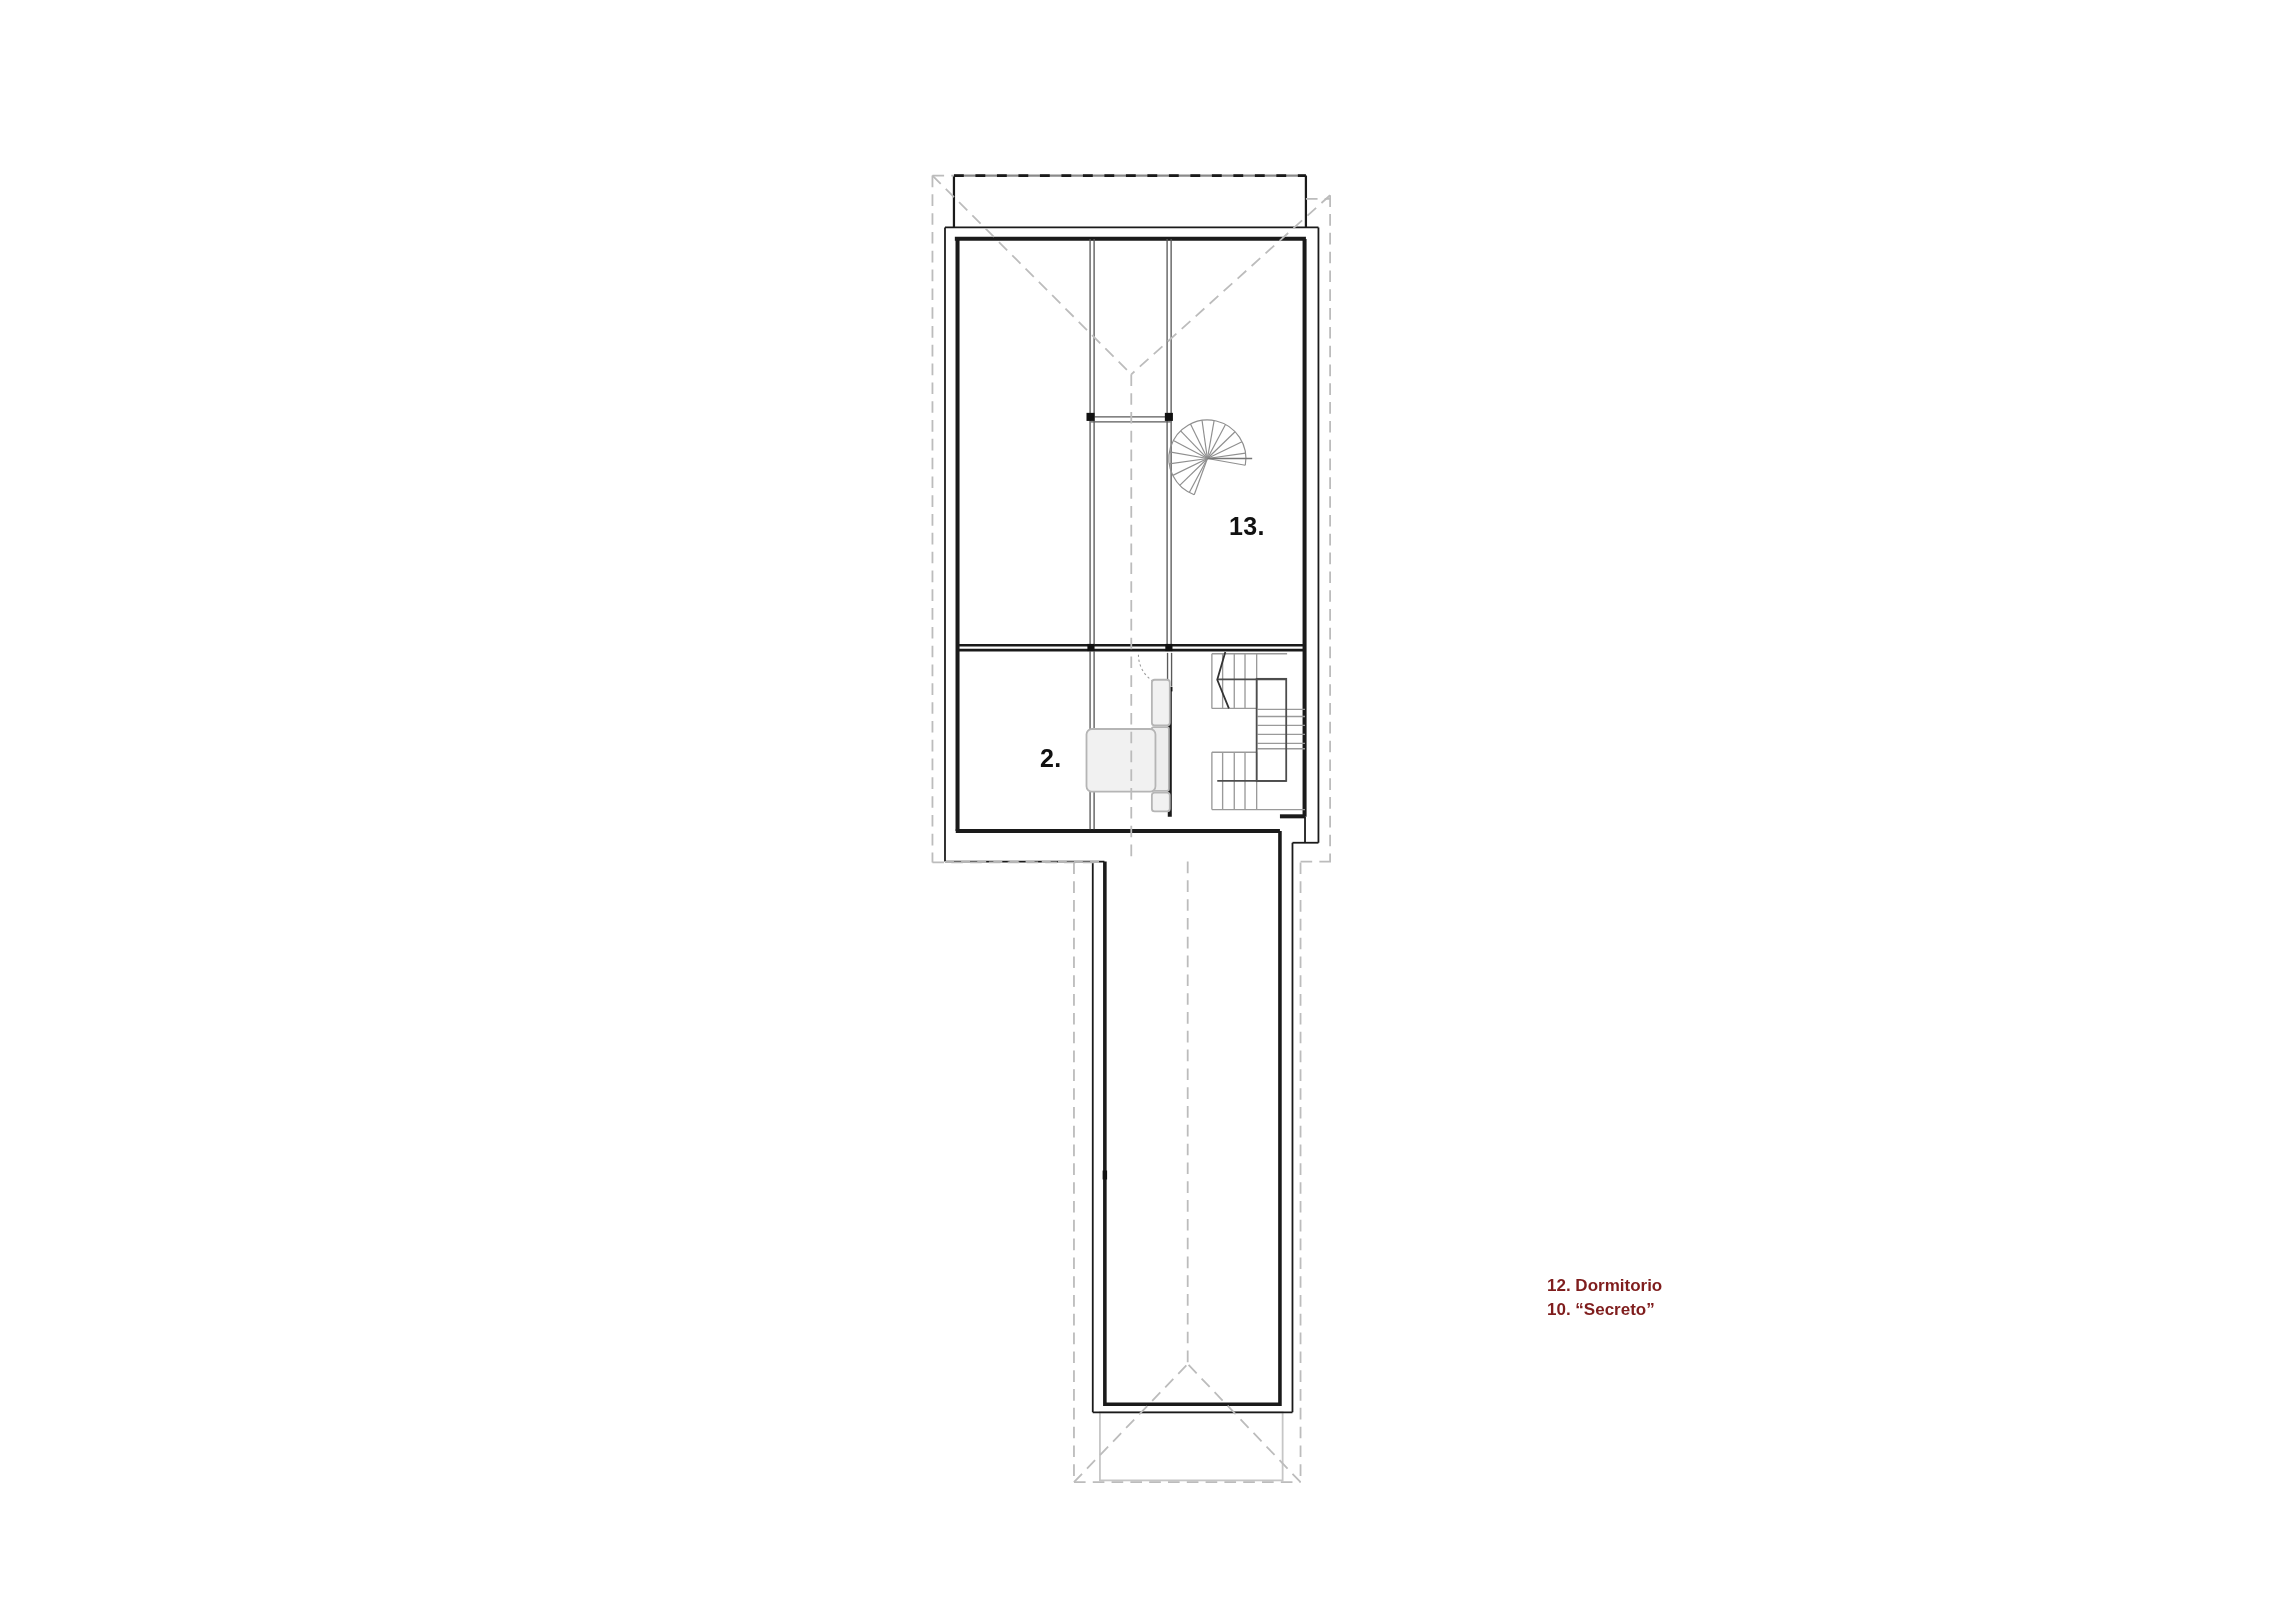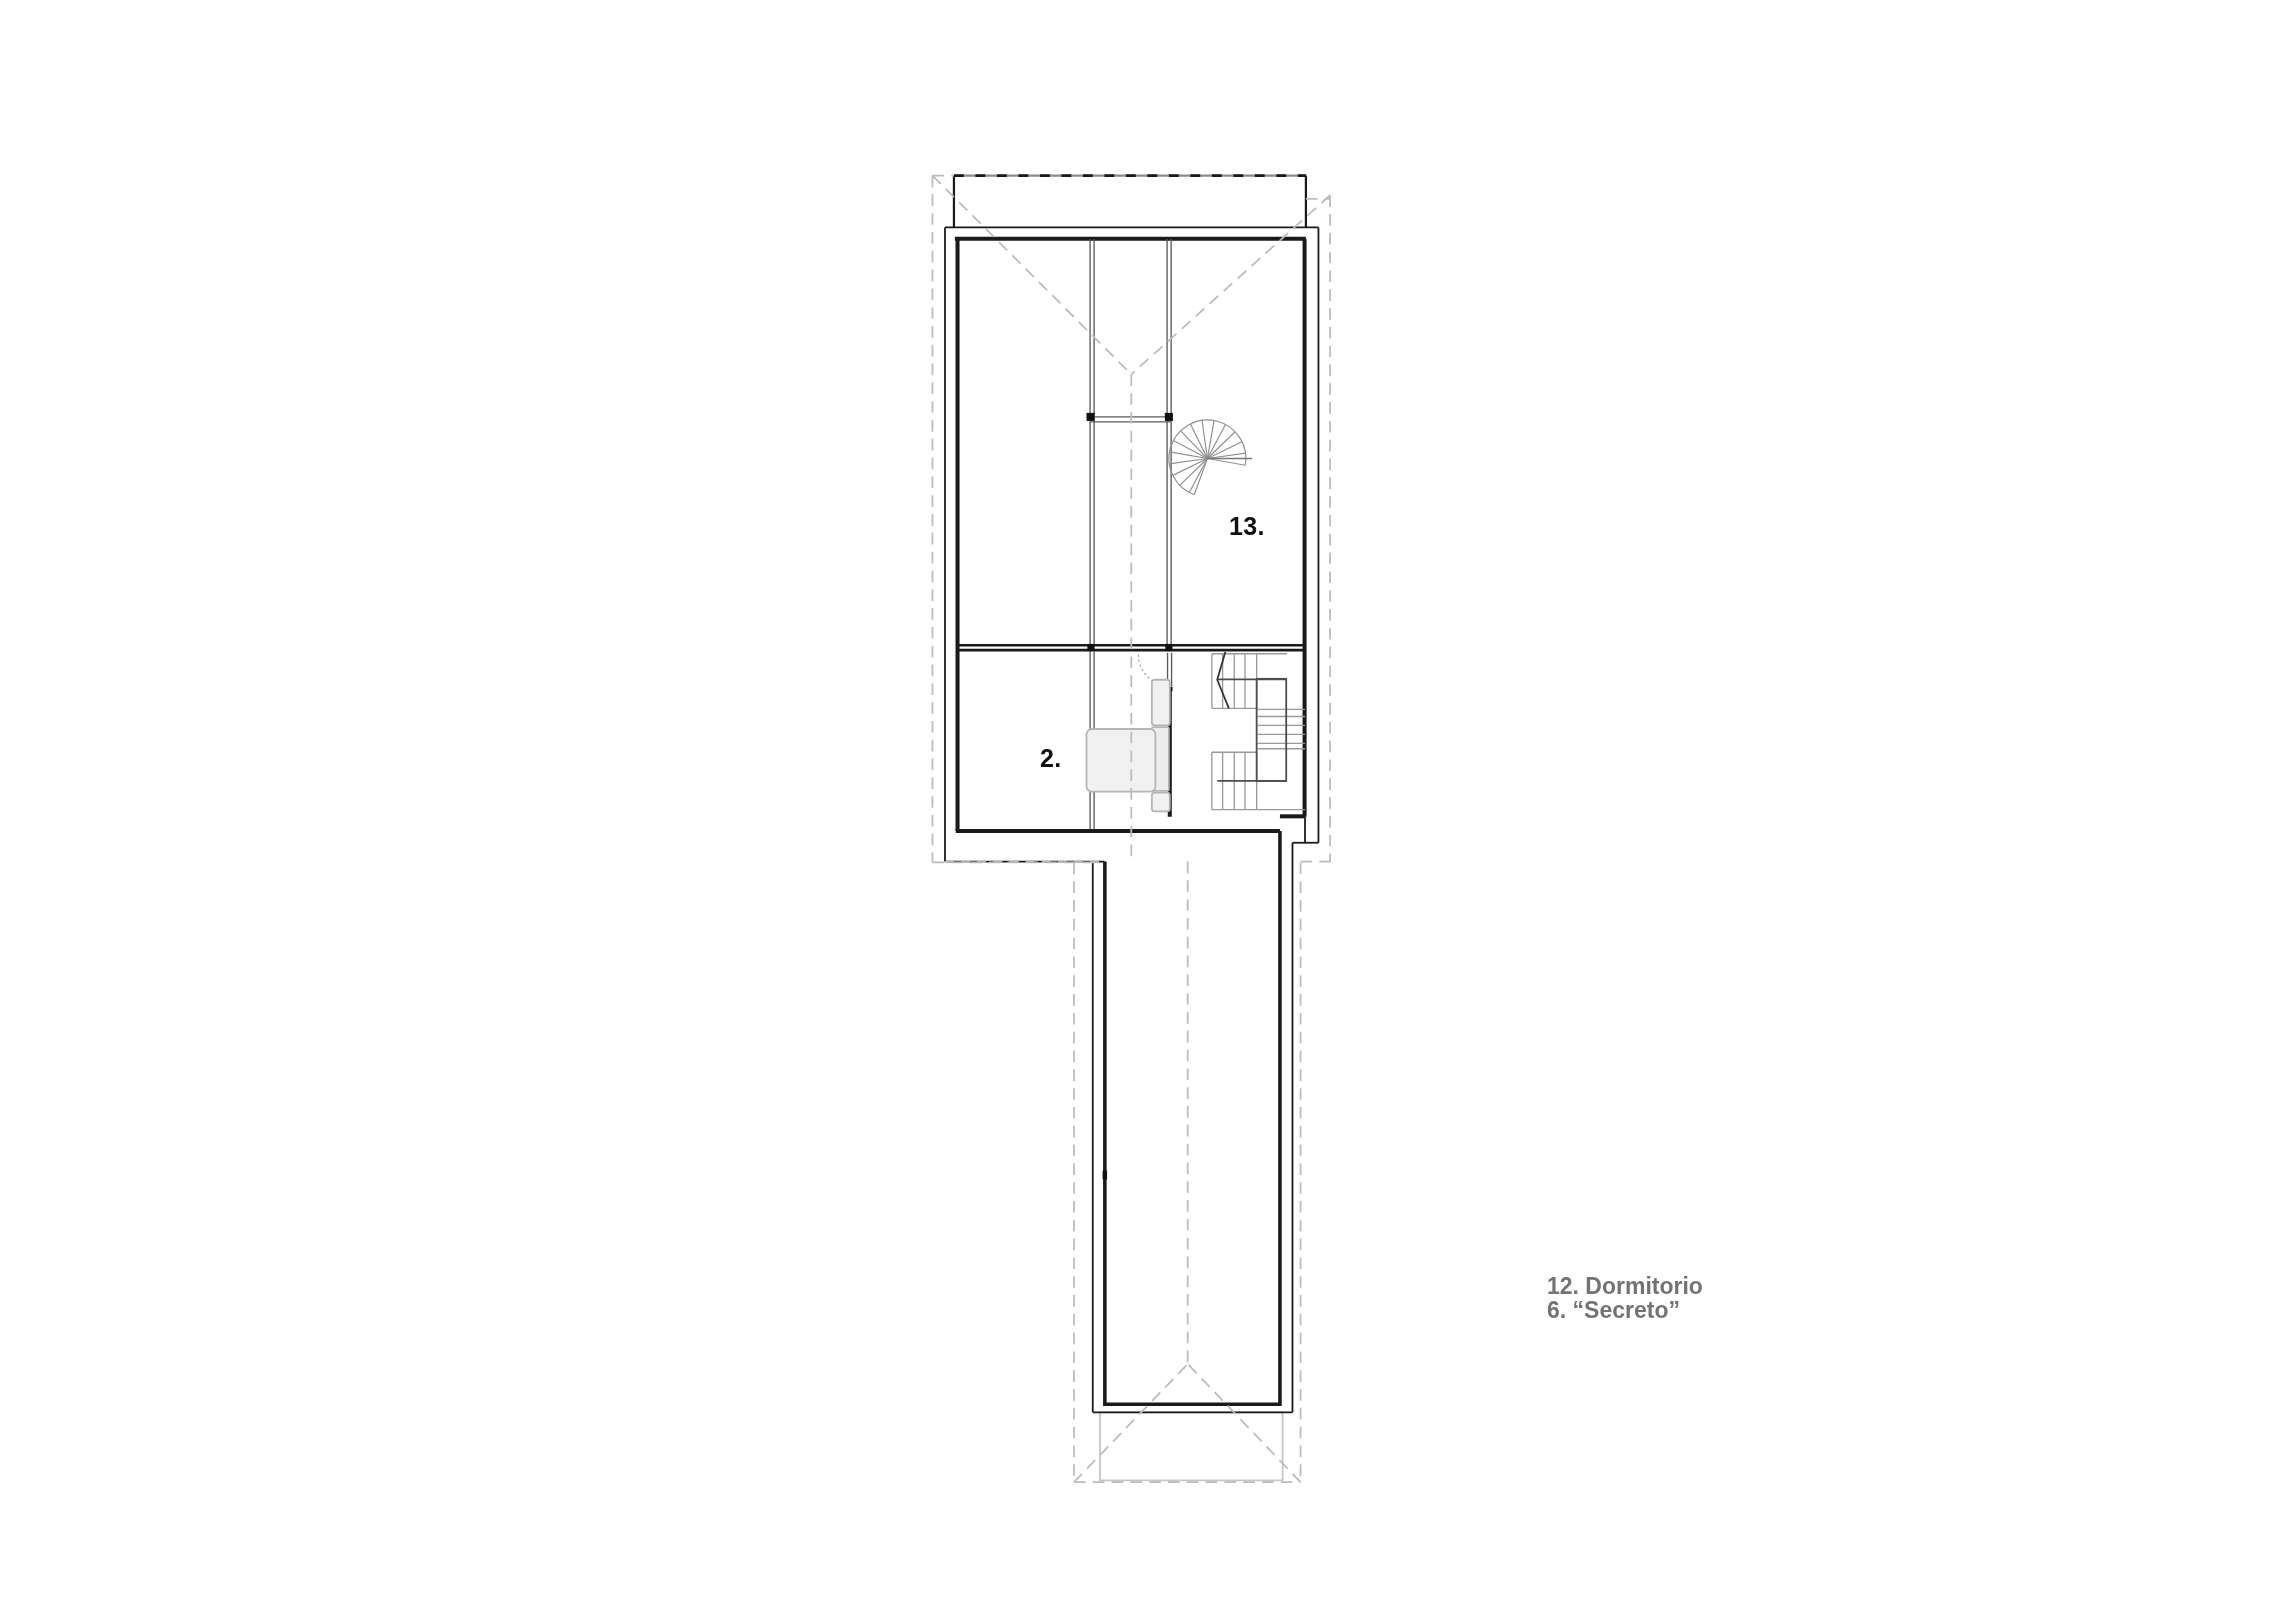--- a/index.html
+++ b/index.html
@@ -18,23 +18,23 @@
     color:#111111;
     letter-spacing:0.4px;
     white-space:nowrap;
   }
   #label-13{left:1229px;top:512px;}
   #label-12{left:1040px;top:744px;}
   .legend{
     position:absolute;
     left:1547px;top:1274px;
     font-weight:700;
-    font-size:23px;
+    font-size:17px;
     line-height:24px;
-    color:#737373;
+    color:#7f1d1d;
     white-space:nowrap;
   }
 </style>
 </head>
 <body>
 
 <div class="stage">
 
   <svg viewBox="0 0 2560 1810" width="2293" height="1621">
 
@@ -182,17 +182,17 @@
       <path d="M1452,1655 L1326,1523"></path>
       <path d="M1055,962.5 H1227" stroke="#b5b5b5" stroke-dasharray="10 8"></path>
     </g>
   </svg>
 
   <div class="room-label" id="label-13">13.</div>
   <div class="room-label" id="label-12">2.</div>
 
   <div class="legend">
     <div>12. Dormitorio</div>
-    <div>6. “Secreto”</div>
+    <div>10. “Secreto”</div>
   </div>
 
 </div>
 
 
 </body></html>

